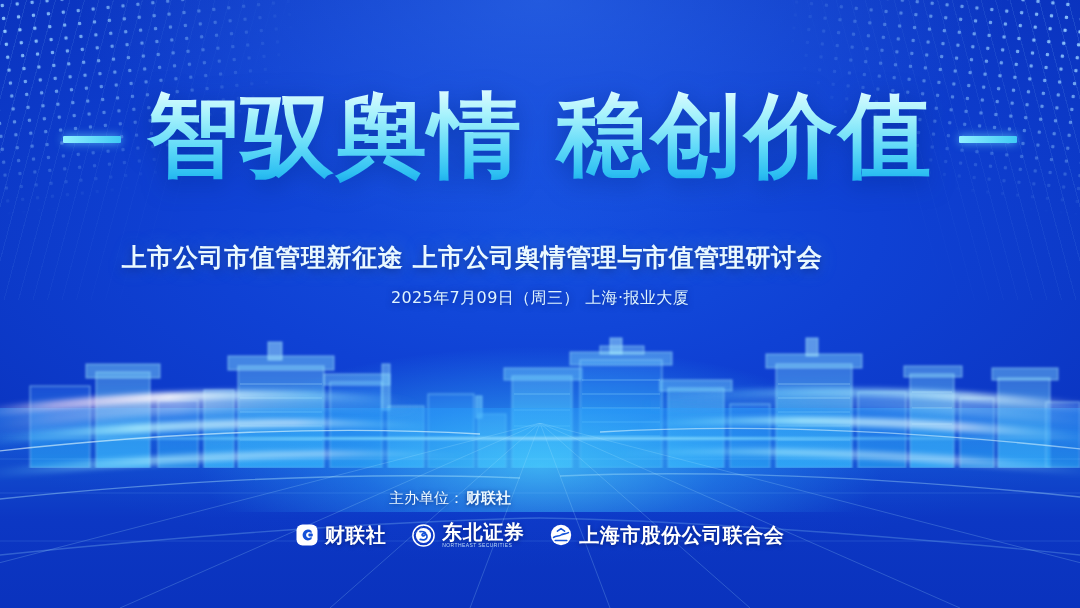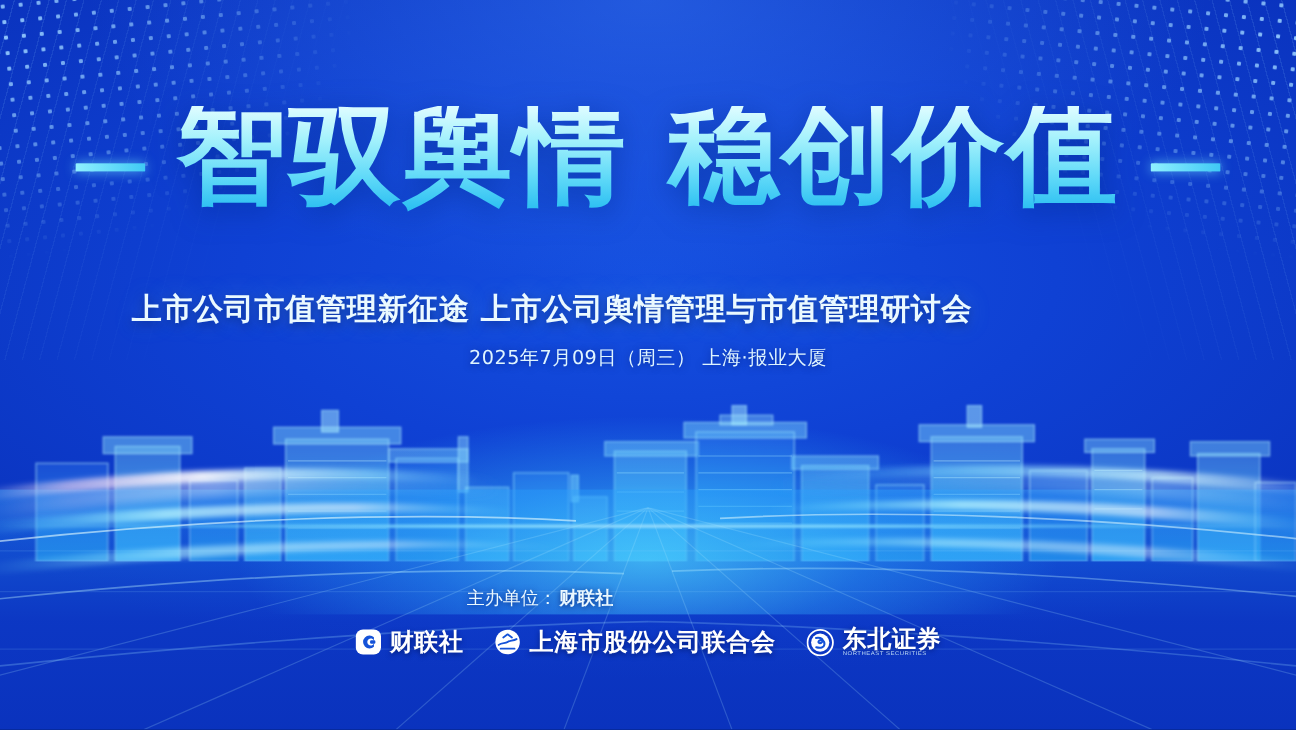--- a/index.html
+++ b/index.html
@@ -101,21 +101,21 @@
 
   .title-row {
     position: absolute;
     left: 0; top: 88px; width: 1080px;
     display: flex;
     align-items: center;
     justify-content: center;
     gap: 26px;
   }
   .title-text {
-    font-family: Liberation Mono, monospace;
+    font-family: Liberation Serif, serif;
     font-weight: 700;
     font-size: 92px;
     line-height: 1.05;
     letter-spacing: 2px;
     background: linear-gradient(180deg, #d8fbff 4%, #a6f2fc 28%, #5fd9f8 62%, #2ec0f2 88%, #18a9ea 100%);
     -webkit-background-clip: text;
             background-clip: text;
     color: transparent;
     -webkit-text-fill-color: transparent;
     filter: drop-shadow(0 5px 12px rgba(0,40,140,.55));
@@ -127,21 +127,21 @@
     width: 58px; height: 7px; border-radius: 1px;
     background: linear-gradient(90deg, #8ff0ff, #3fc9f5);
     box-shadow: 0 0 10px rgba(120,230,255,.7);
     flex: 0 0 auto;
   }
   .dash-l { margin-top: 6px; }
   .dash-r { margin-top: 6px; }
 
   .subtitle {
     position: absolute;
-    left: 4px; top: 241px; width: 912px;
+    left: 16px; top: 241px; width: 912px;
     text-align: center;
     font-family: "DejaVu Sans", "Liberation Sans", sans-serif;
     font-weight: 700;
     font-size: 25px;
     letter-spacing: .6px;
     color: #eaf9ff;
     text-shadow: 0 2px 8px rgba(0,30,120,.75), 0 0 18px rgba(120,215,255,.35);
     white-space: nowrap;
   }
 
@@ -388,38 +388,38 @@
       <span class="logo">
         <svg class="logo-mark" width="22" height="22" viewBox="0 0 22 22">
           <rect x="0.5" y="0.5" width="21" height="21" rx="6" ry="6" fill="#ffffff"></rect>
           <path d="M15.6 7.0 A5.4 5.4 0 1 0 15.6 15.0 L15.6 12.2 A2.9 2.9 0 1 1 15.6 9.8 Z" fill="#1452d8"></path>
           <rect x="12.4" y="9.6" width="4.4" height="2.8" rx="1.0" fill="#1452d8"></rect>
         </svg>
         <span class="logo-name">财联社</span>
       </span>
 
       <span class="logo">
-        <svg class="logo-mark" width="22" height="22" viewBox="0 0 22 22">
-          <circle cx="11" cy="11" r="10.2" fill="#ffffff"></circle>
-          <path d="M3.6 13.4 C6.2 11.2 9.0 12.6 11.0 11.0 C13.0 9.4 15.6 10.4 18.4 8.6" fill="none" stroke="#1452d8" stroke-width="1.6" stroke-linecap="round"></path>
-          <path d="M7.4 7.2 L11.0 4.6 L14.6 7.2" fill="none" stroke="#1452d8" stroke-width="1.5" stroke-linecap="round" stroke-linejoin="round"></path>
-          <path d="M5.2 16.6 H16.8" fill="none" stroke="#1452d8" stroke-width="1.5" stroke-linecap="round"></path>
-        </svg>
-        <span class="logo-name">上海市股份公司联合会</span>
-      </span>
-
-      <span class="logo">
         <svg class="logo-mark" width="23" height="23" viewBox="0 0 23 23">
           <circle cx="11.5" cy="11.5" r="10.6" fill="none" stroke="#ffffff" stroke-width="1.5"></circle>
           <circle cx="11.5" cy="11.5" r="7.6" fill="#ffffff"></circle>
           <path d="M8.0 7.6 C12.6 7.0 14.8 9.0 13.0 11.0 C11.2 13.0 9.0 11.4 10.6 10.0
                    C12.2 8.6 15.4 9.6 15.0 13.2 C14.7 15.6 11.8 16.4 8.2 15.4" fill="none" stroke="#1452d8" stroke-width="1.7" stroke-linecap="round"></path>
         </svg>
         <span class="logo-stack">
           <span class="logo-name">东北证券</span>
           <span class="logo-sub">NORTHEAST SECURITIES</span>
         </span>
       </span>
 
+      <span class="logo">
+        <svg class="logo-mark" width="22" height="22" viewBox="0 0 22 22">
+          <circle cx="11" cy="11" r="10.2" fill="#ffffff"></circle>
+          <path d="M3.6 13.4 C6.2 11.2 9.0 12.6 11.0 11.0 C13.0 9.4 15.6 10.4 18.4 8.6" fill="none" stroke="#1452d8" stroke-width="1.6" stroke-linecap="round"></path>
+          <path d="M7.4 7.2 L11.0 4.6 L14.6 7.2" fill="none" stroke="#1452d8" stroke-width="1.5" stroke-linecap="round" stroke-linejoin="round"></path>
+          <path d="M5.2 16.6 H16.8" fill="none" stroke="#1452d8" stroke-width="1.5" stroke-linecap="round"></path>
+        </svg>
+        <span class="logo-name">上海市股份公司联合会</span>
+      </span>
+
     </div>
 
   </div>
 </div>
 
 </body></html>

